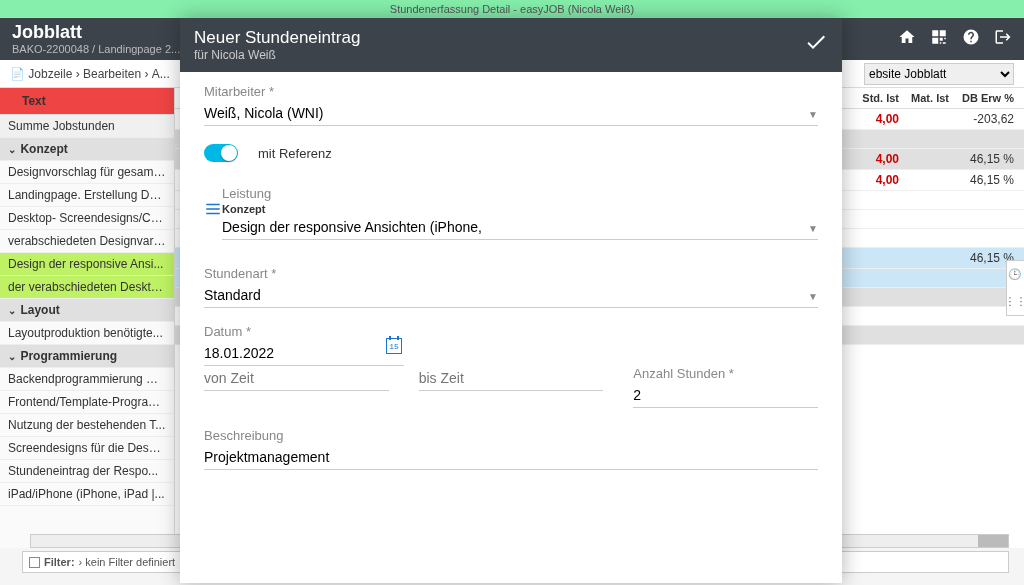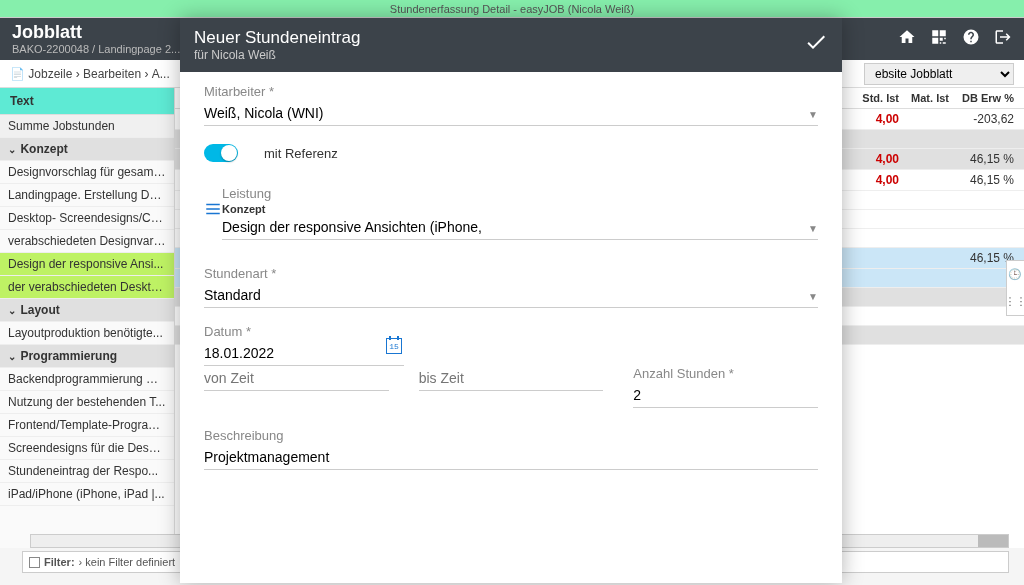--- a/index.html
+++ b/index.html
@@ -12,26 +12,26 @@
   .header { height: 42px; background: #3c434a; color: #fff; display: flex; align-items: center; padding: 0 12px; }
   .header-left { flex: 1; }
   .header-title { font-size: 18px; font-weight: bold; line-height: 1.1; }
   .header-sub { font-size: 11px; color: #bbb; }
   .header-icons { display: flex; gap: 14px; align-items: center; }
   .header-icons span { font-size: 18px; cursor: pointer; }
   
   
   .breadcrumb { height: 28px; background: #fff; border-bottom: 1px solid #ddd; display: flex; align-items: center; padding: 0 10px; font-size: 12px; color: #444; }
   .breadcrumb-right { margin-left: auto; display: flex; align-items: center; gap: 6px; }
-  .breadcrumb-select { border: 1px solid #ccc; padding: 2px 6px; font-size: 12px; min-width: 150px; }
+  .breadcrumb-select { border: 1px solid #ccc; padding: 2px 0; font-size: 12px; min-width: 150px; }
   
   
   .main { display: flex; height: 460px; }
   .left-panel { width: 175px; border-right: 1px solid #ddd; background: #fafafa; overflow: hidden; }
-  .left-header { background: #5eead4; padding: 6px 10px; font-weight: bold; font-size: 12px; border-bottom: 1px solid #ddd; }
+  .left-header { background: #ef4444; padding: 6px 22px; font-weight: bold; font-size: 12px; border-bottom: 1px solid #ddd; }
   .tree-row { padding: 4px 8px; font-size: 12px; border-bottom: 1px solid #eee; white-space: nowrap; overflow: hidden; text-overflow: ellipsis; }
   .tree-group { background: #e0e0e0; font-weight: bold; display: flex; align-items: center; gap: 4px; }
   .tree-row.highlighted { background: #bef264; }
   .tree-row.sum { background: #f0f0f0; }
   .chevron { font-size: 10px; }
   
   .right-panel { flex: 1; background: #fff; overflow: hidden; position: relative; }
   .cols-header { display: flex; font-size: 11px; font-weight: bold; border-bottom: 1px solid #ddd; padding: 4px 0; }
   .col { text-align: right; padding-right: 10px; }
   .col-std { width: 55px; }
@@ -60,21 +60,21 @@
   .modal-title { font-size: 17px; }
   .modal-sub { font-size: 12px; color: #ccc; }
   .modal-check { font-size: 22px; cursor: pointer; }
   .modal-body { padding: 12px 24px; flex: 1; overflow: auto; }
   
   .field-group { margin-bottom: 16px; position: relative; }
   .field-label { font-size: 13px; color: #888; margin-bottom: 2px; }
   .field-input { width: 100%; border: none; border-bottom: 1px solid #ccc; padding: 4px 0; font-size: 14px; background: transparent; outline: none; }
   .field-dropdown-icon { position: absolute; right: 0; bottom: 6px; font-size: 10px; color: #888; }
   
-  .toggle-row { display: flex; align-items: center; gap: 26px; margin: 18px 0 24px; }
+  .toggle-row { display: flex; align-items: center; gap: 20px; margin: 18px 0 24px; }
   .toggle { width: 34px; height: 18px; background: #00b8e6; border-radius: 9px; position: relative; cursor: pointer; }
   .toggle-knob { position: absolute; right: 1px; top: 1px; width: 16px; height: 16px; background: #fff; border-radius: 50%; box-shadow: 0 1px 2px rgba(0,0,0,0.3); }
   
   .leistung-row { display: flex; align-items: flex-start; margin-bottom: 26px; }
   .leistung-icon { color: #1976d2; font-size: 16px; margin-top: 14px; }
   .leistung-content { flex: 1; position: relative; }
   .leistung-cat { font-size: 11px; font-weight: bold; color: #333; }
   
   .date-row { display: flex; gap: 30px; margin-bottom: 0; position: relative; }
   .date-field { position: relative; width: 200px; }
@@ -137,22 +137,22 @@
         <div class="tree-row">Designvorschlag für gesamt...</div>
         <div class="tree-row">Landingpage. Erstellung De...</div>
         <div class="tree-row">Desktop- Screendesigns/Co...</div>
         <div class="tree-row">verabschiedeten Designvari...</div>
         <div class="tree-row highlighted">Design der responsive Ansi...</div>
         <div class="tree-row highlighted">der verabschiedeten Deskto...</div>
         <div class="tree-row tree-group"><span class="chevron">⌄</span> Layout</div>
         <div class="tree-row">Layoutproduktion benötigte...</div>
         <div class="tree-row tree-group"><span class="chevron">⌄</span> Programmierung</div>
         <div class="tree-row">Backendprogrammierung W...</div>
+        <div class="tree-row">Frontend/Template-Program...</div>
         <div class="tree-row">Nutzung der bestehenden T...</div>
-        <div class="tree-row">Frontend/Template-Program...</div>
         <div class="tree-row">Screendesigns für die Deskt...</div>
         <div class="tree-row">Stundeneintrag der Respo...</div>
         <div class="tree-row">iPad/iPhone (iPhone, iPad |...</div>
       </div>
   </div>
   <div class="right-panel">
     <div class="cols-header" style="justify-content:flex-end;">
       <div class="col col-std">Std. Ist</div>
       <div class="col col-mat">Mat. Ist</div>
       <div class="col col-db">DB Erw %</div>

